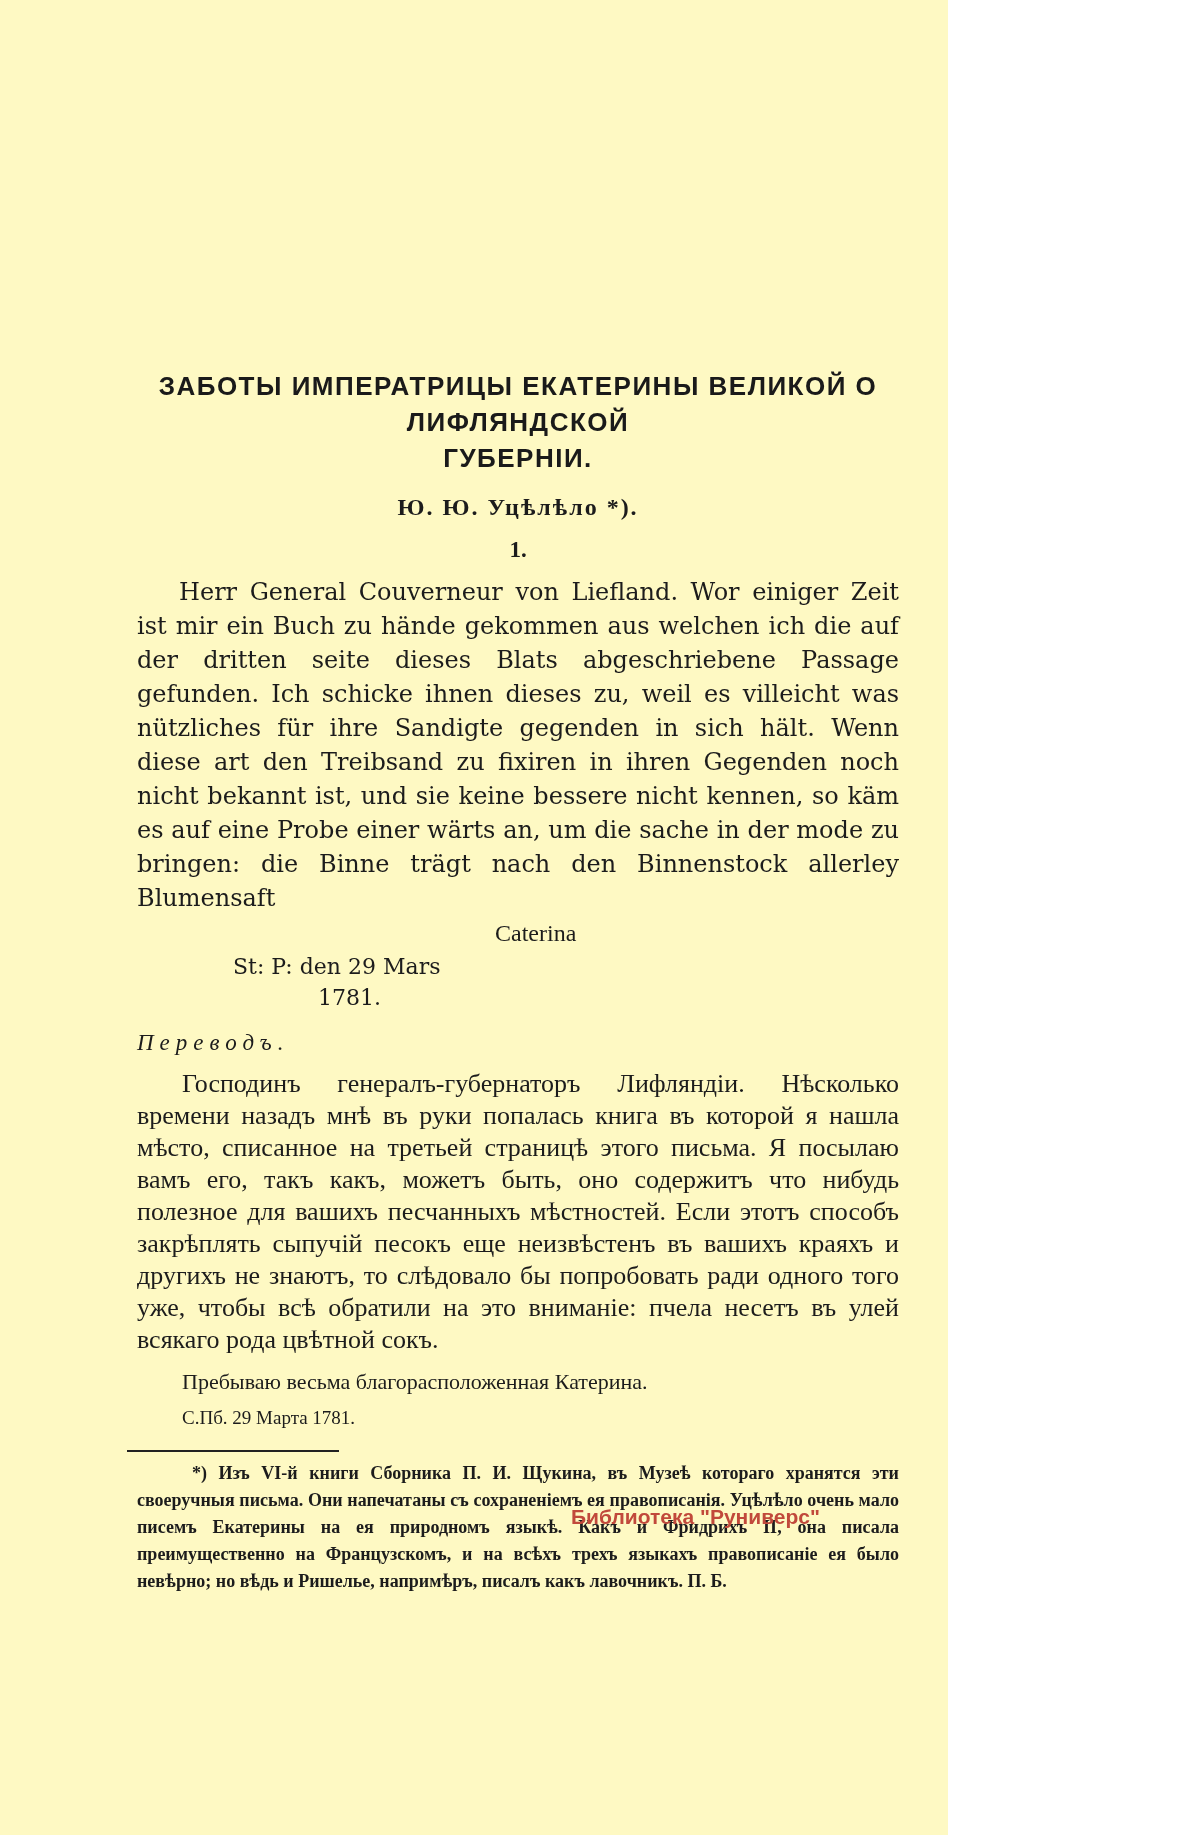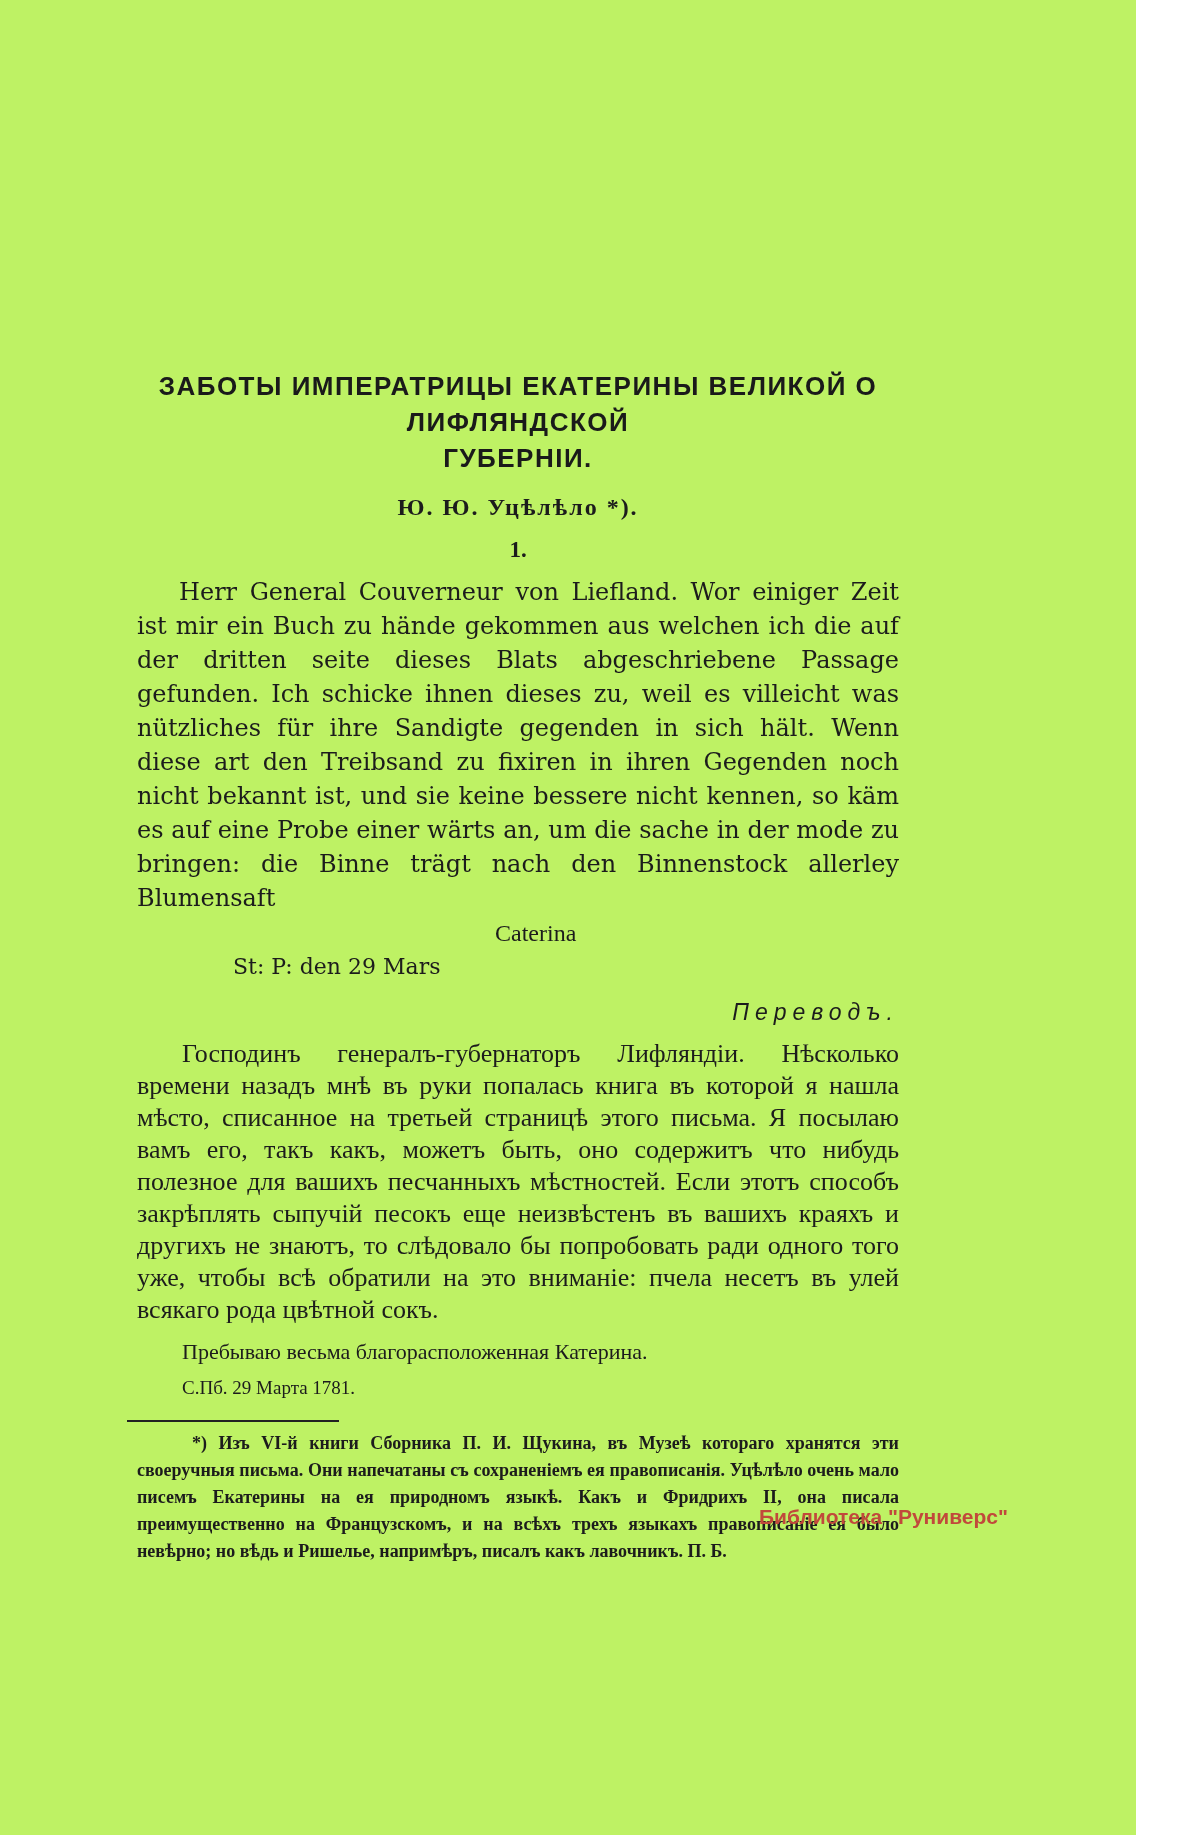--- a/index.html
+++ b/index.html
@@ -2,23 +2,23 @@
 <html><head>
 <meta charset="utf-8">
 <style>
   html, body {
     margin: 0;
     padding: 0;
     background: #ffffff;
   }
   .page {
     position: relative;
-    width: 1136px;
+    width: 948px;
     height: 1835px;
-    background: #bef264;
+    background: #fef9c3;
     color: #1c1c1c;
     overflow: hidden;
   }
   .content {
     position: absolute;
     left: 137px;
     top: 368px;
     width: 762px;
   }
   .title {
@@ -76,25 +76,25 @@
     line-height: 28px;
     margin: 6px 0 0 96px;
   }
   .year {
     font-family: "DejaVu Serif", serif;
     font-size: 22px;
     line-height: 28px;
     margin: 3px 0 0 181px;
   }
   .trans-heading {
-    font-family: Liberation Sans, sans-serif;
+    font-family: Liberation Serif, serif;
     font-style: italic;
     font-size: 23px;
     letter-spacing: 6px;
-    text-align: right;
+    text-align: left;
     margin: 18px 0 0 0;
   }
   .trans-body {
     font-family: "Liberation Serif", serif;
     font-size: 26px;
     line-height: 32px;
     text-align: justify;
     text-indent: 45px;
     margin: 12px 0 0 0;
   }
@@ -152,20 +152,21 @@
 
     <div class="section-number">1.</div>
 
     <p class="german-body">Herr General Couverneur von Liefland. Wor einiger Zeit ist mir ein Buch zu hände gekommen aus welchen ich die auf der dritten seite dieses Blats abgeschriebene Passage gefunden. Ich schicke ihnen dieses zu, weil es villeicht was nützliches für ihre Sandigte gegenden in sich hält. Wenn diese art den Treibsand zu fixiren in ihren Gegenden noch nicht bekannt ist, und sie keine bessere nicht kennen, so käm es auf eine Probe einer wärts an, um die sache in der mode zu bringen: die Binne trägt nach den Binnenstock allerley Blumensaft</p>
 
 
     <p class="signature">Caterina</p>
 
     <p class="place-date">St: P: den 29 Mars</p>
 
+    <p class="year">1781.</p>
 
     <div class="trans-heading">Переводъ.</div>
 
     <p class="trans-body">Господинъ генералъ-губернаторъ Лифляндіи. Нѣсколько времени назадъ мнѣ въ руки попалась книга въ которой я нашла мѣсто, списанное на третьей страницѣ этого письма. Я посылаю вамъ его, такъ какъ, можетъ быть, оно содержитъ что нибудь полезное для вашихъ песчанныхъ мѣстностей. Если этотъ способъ закрѣплять сыпучій песокъ еще неизвѣстенъ въ вашихъ краяхъ и другихъ не знаютъ, то слѣдовало бы попробовать ради одного того уже, чтобы всѣ обратили на это вниманіе: пчела несетъ въ улей всякаго рода цвѣтной сокъ.</p>
 
     <p class="trans-closing">Пребываю весьма благорасположенная Катерина.</p>
 
     <p class="trans-date">С.Пб. 29 Марта 1781.</p>
 
     <hr class="footnote-rule">

